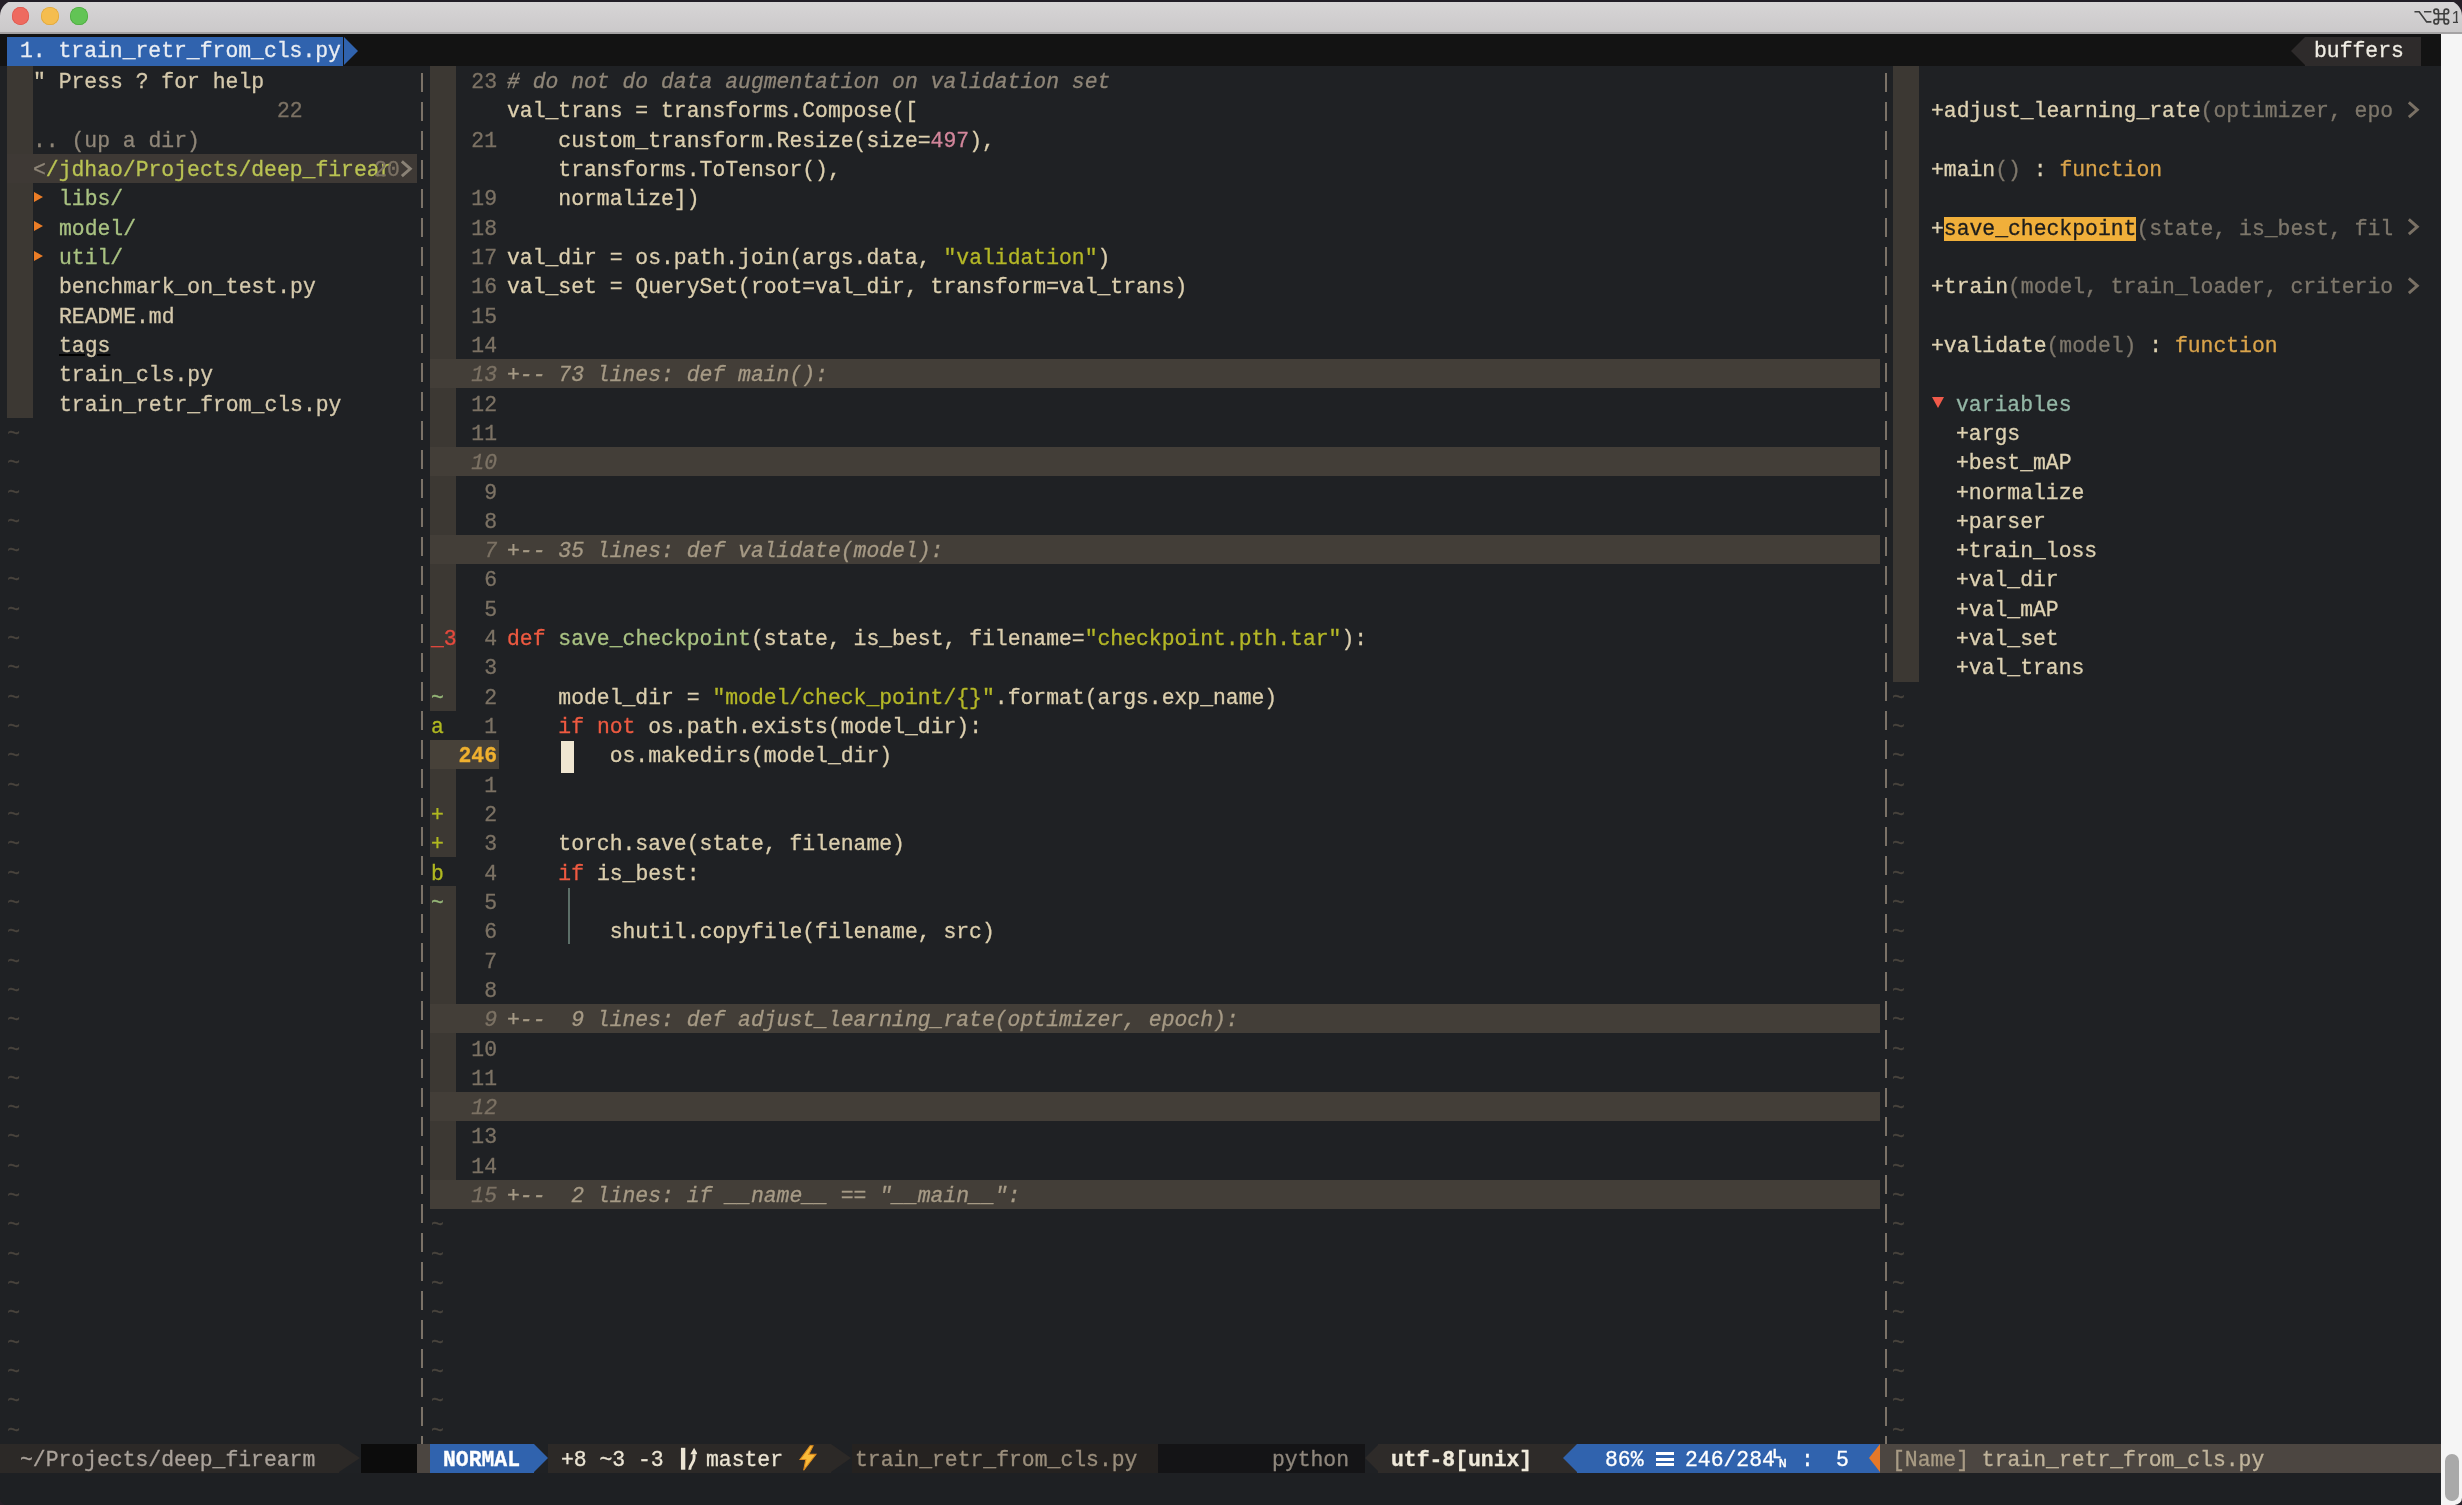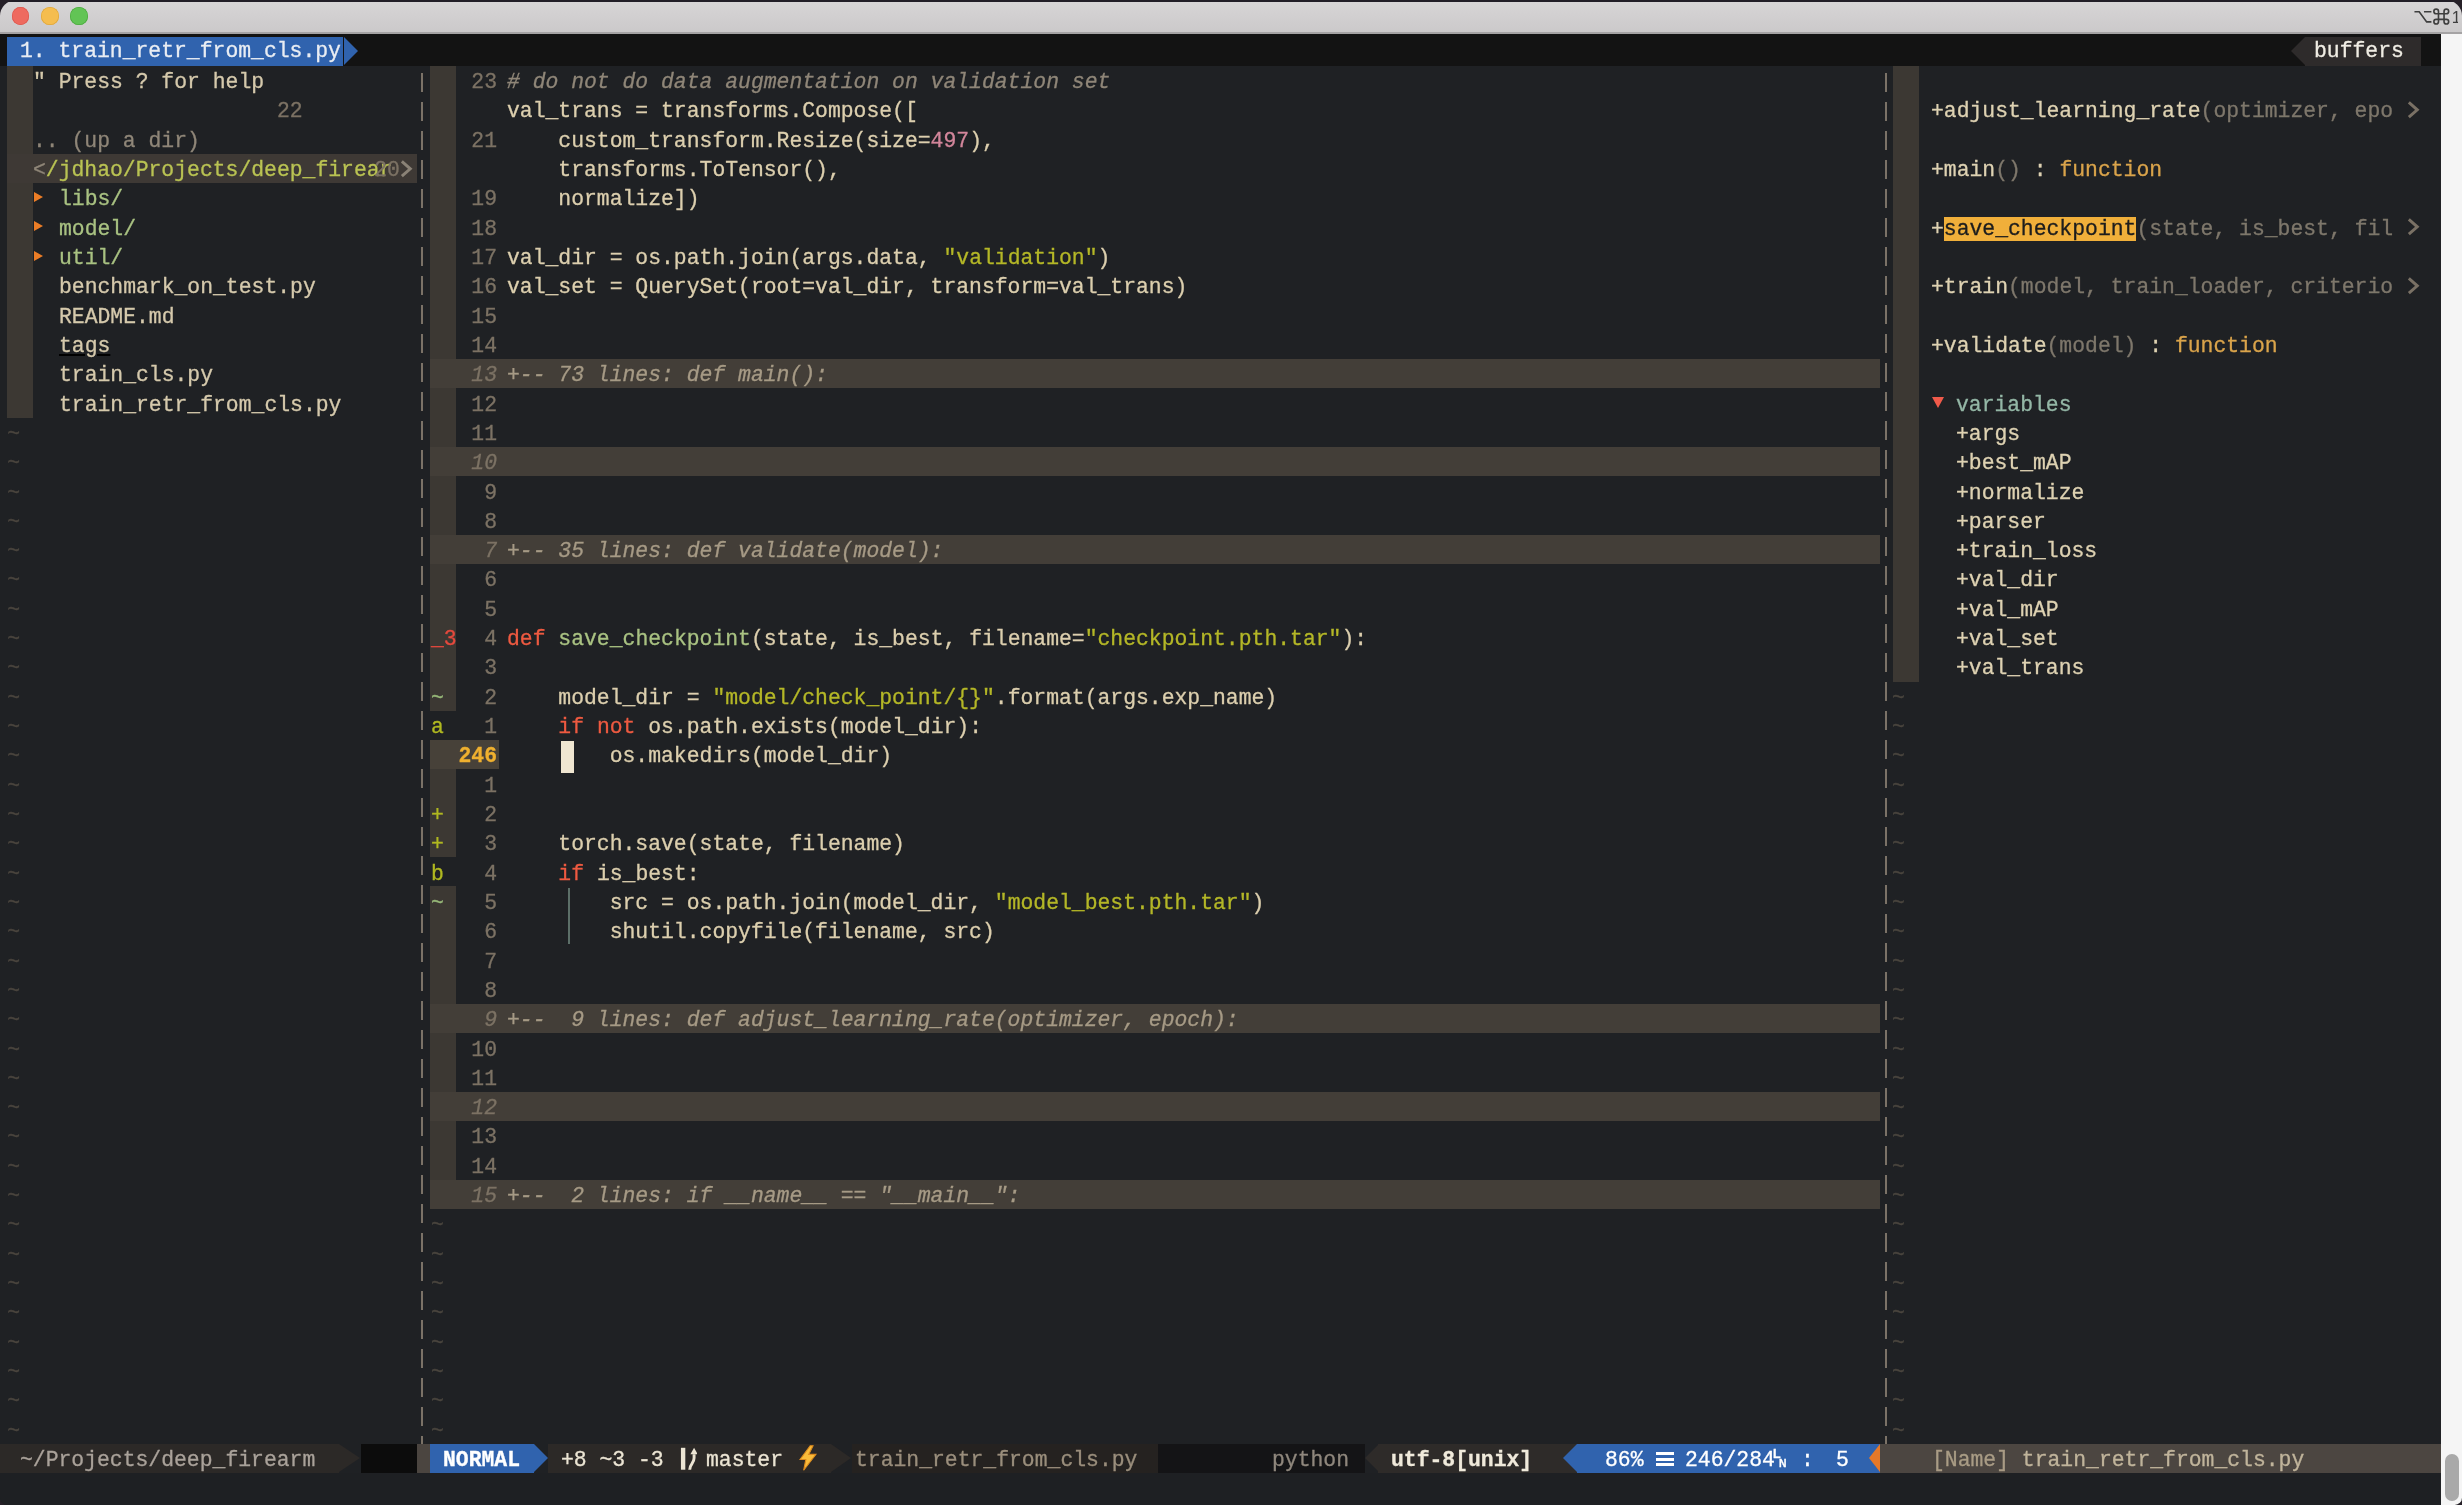--- a/index.html
+++ b/index.html
@@ -157,21 +157,20 @@
 <div style="position:absolute;left:507px;top:537px;height:29px;line-height:29px;white-space:pre;"><span style="color:#a69a85;font-style:italic;">+--&nbsp;35&nbsp;lines:&nbsp;def&nbsp;validate(model):</span></div>
 <div style="position:absolute;left:507px;top:1006px;height:29px;line-height:29px;white-space:pre;"><span style="color:#a69a85;font-style:italic;">+--&nbsp;&nbsp;9&nbsp;lines:&nbsp;def&nbsp;adjust_learning_rate(optimizer,&nbsp;epoch):</span></div>
 <div style="position:absolute;left:507px;top:1182px;height:29px;line-height:29px;white-space:pre;"><span style="color:#a69a85;font-style:italic;">+--&nbsp;&nbsp;2&nbsp;lines:&nbsp;if&nbsp;__name__&nbsp;==&nbsp;"__main__":</span></div>
 <div style="position:absolute;left:507px;top:625px;height:29px;line-height:29px;white-space:pre;"><span style="color:#ee5a41;">def&nbsp;</span><span style="color:#a9c282;">save_checkpoint</span><span style="color:#dccfae;">(state,&nbsp;is_best,&nbsp;filename=</span><span style="color:#b4b727;">"checkpoint.pth.tar"</span><span style="color:#dccfae;">):</span></div>
 <div style="position:absolute;left:507px;top:684px;height:29px;line-height:29px;white-space:pre;"><span style="color:#dccfae;">&nbsp;&nbsp;&nbsp;&nbsp;model_dir&nbsp;=&nbsp;</span><span style="color:#b4b727;">"model/check_point/{}"</span><span style="color:#dccfae;">.format(args.exp_name)</span></div>
 <div style="position:absolute;left:507px;top:713px;height:29px;line-height:29px;white-space:pre;"><span style="color:#dccfae;">&nbsp;&nbsp;&nbsp;&nbsp;</span><span style="color:#ee5a41;">if</span><span style="color:#dccfae;">&nbsp;</span><span style="color:#ee5a41;">not</span><span style="color:#dccfae;">&nbsp;os.path.exists(model_dir):</span></div>
 <div style="position:absolute;left:561px;top:741px;width:13px;height:32px;background:#efe6d1;"></div>
 <div style="position:absolute;left:507px;top:742px;height:29px;line-height:29px;white-space:pre;"><span style="color:#dccfae;">&nbsp;&nbsp;&nbsp;&nbsp;&nbsp;&nbsp;&nbsp;&nbsp;os.makedirs(model_dir)</span></div>
 <div style="position:absolute;left:507px;top:830px;height:29px;line-height:29px;white-space:pre;"><span style="color:#dccfae;">&nbsp;&nbsp;&nbsp;&nbsp;torch.save(state,&nbsp;filename)</span></div>
 <div style="position:absolute;left:507px;top:860px;height:29px;line-height:29px;white-space:pre;"><span style="color:#dccfae;">&nbsp;&nbsp;&nbsp;&nbsp;</span><span style="color:#ee5a41;">if</span><span style="color:#dccfae;">&nbsp;is_best:</span></div>
-<div style="position:absolute;left:507px;top:889px;height:29px;line-height:29px;white-space:pre;"><span style="color:#dccfae;">&nbsp;&nbsp;&nbsp;&nbsp;&nbsp;&nbsp;&nbsp;&nbsp;src&nbsp;=&nbsp;os.path.join(model_dir,&nbsp;</span><span style="color:#b4b727;">"model_best.pth.tar"</span><span style="color:#dccfae;">)</span></div>
 <div style="position:absolute;left:507px;top:918px;height:29px;line-height:29px;white-space:pre;"><span style="color:#dccfae;">&nbsp;&nbsp;&nbsp;&nbsp;&nbsp;&nbsp;&nbsp;&nbsp;shutil.copyfile(filename,&nbsp;src)</span></div>
 <div style="position:absolute;left:568px;top:888px;width:2.2px;height:56px;background:#5c6f68;"></div>
 <div style="position:absolute;left:1893px;top:66px;width:26px;height:616px;background:#3c3833;"></div>
 <div style="position:absolute;left:1931px;top:97px;height:29px;line-height:29px;white-space:pre;"><span style="color:#ded2b2;">+adjust_learning_rate</span><span style="color:#7e776b;">(optimizer,&nbsp;epo</span></div>
 <svg style="position:absolute;left:2407px;top:101px" width="12.5" height="17.6" viewBox="0 0 17 24">
       <path d="M2.5 2 L14 12 L2.5 22" stroke="#7a7165" stroke-width="4.0" fill="none"></path>
     </svg>
 <div style="position:absolute;left:1931px;top:156px;height:29px;line-height:29px;white-space:pre;"><span style="color:#ded2b2;">+main</span><span style="color:#7e776b;">()</span><span style="color:#ded2b2;">&nbsp;:&nbsp;</span><span style="color:#daa44b;">function</span></div>
 <div style="position:absolute;left:1931px;top:215px;height:29px;line-height:29px;white-space:pre;"><span style="color:#ded2b2;">+</span><span style="color:#1d1d1d;background:#f0af3a;">save_checkpoint</span><span style="color:#7e776b;">(state,&nbsp;is_best,&nbsp;fil</span></div>
 <svg style="position:absolute;left:2407px;top:218px" width="12.5" height="17.6" viewBox="0 0 17 24">
@@ -255,17 +254,17 @@
 <div style="position:absolute;left:1656px;top:1452px;width:17.6px;height:2.6px;background:#ffffff;"></div>
 <div style="position:absolute;left:1656px;top:1458px;width:17.6px;height:2.6px;background:#ffffff;"></div>
 <div style="position:absolute;left:1656px;top:1463px;width:17.6px;height:2.6px;background:#ffffff;"></div>
 <div style="position:absolute;left:1685px;top:1446px;height:29px;line-height:29px;white-space:pre;"><span style="color:#ffffff;">246/284</span></div>
 <div style="position:absolute;left:1773px;top:1448px;font-size:12.5px;line-height:12.5px;color:#fff;font-family:'Liberation Sans',sans-serif;font-weight:700">L</div>
 <div style="position:absolute;left:1779px;top:1459px;font-size:10.3px;line-height:10.3px;color:#fff;font-family:'Liberation Sans',sans-serif;font-weight:700">N</div>
 <div style="position:absolute;left:1801px;top:1446px;height:29px;line-height:29px;white-space:pre;"><span style="color:#ffffff;">:</span></div>
 <div style="position:absolute;left:1836px;top:1446px;height:29px;line-height:29px;white-space:pre;"><span style="color:#ffffff;">5</span></div>
 <div style="position:absolute;left:1880px;top:1444px;width:583px;height:29px;background:#4c4641;"></div>
 <div style="position:absolute;left:1869px;top:1444px;width:0;height:0;border-top:14.7px solid transparent;border-bottom:14.7px solid transparent;border-right:11.7px solid #e57829"></div>
-<div style="position:absolute;left:1892px;top:1446px;height:29px;line-height:29px;white-space:pre;"><span style="color:#a99c85;margin-left:40px;">[Name]&nbsp;</span><span style="color:#c0b49b;">train_retr_from_cls.py</span></div>
+<div style="position:absolute;left:1892px;top:1446px;height:29px;line-height:29px;white-space:pre;"><span style="color:#a99c85;">[Name]&nbsp;</span><span style="color:#c0b49b;">train_retr_from_cls.py</span></div>
 <div style="position:absolute;left:0;top:1473px;width:2462px;height:32px;background:#1e2023"></div>
 <div style="position:absolute;left:2441px;top:34px;width:21px;height:1472px;background:#f5f5f5;"></div>
 <div style="position:absolute;left:2445px;top:1454px;width:14px;height:47px;background:#a9a9a9;border-radius:7.3px"></div>
 </div>
 
 </body></html>

